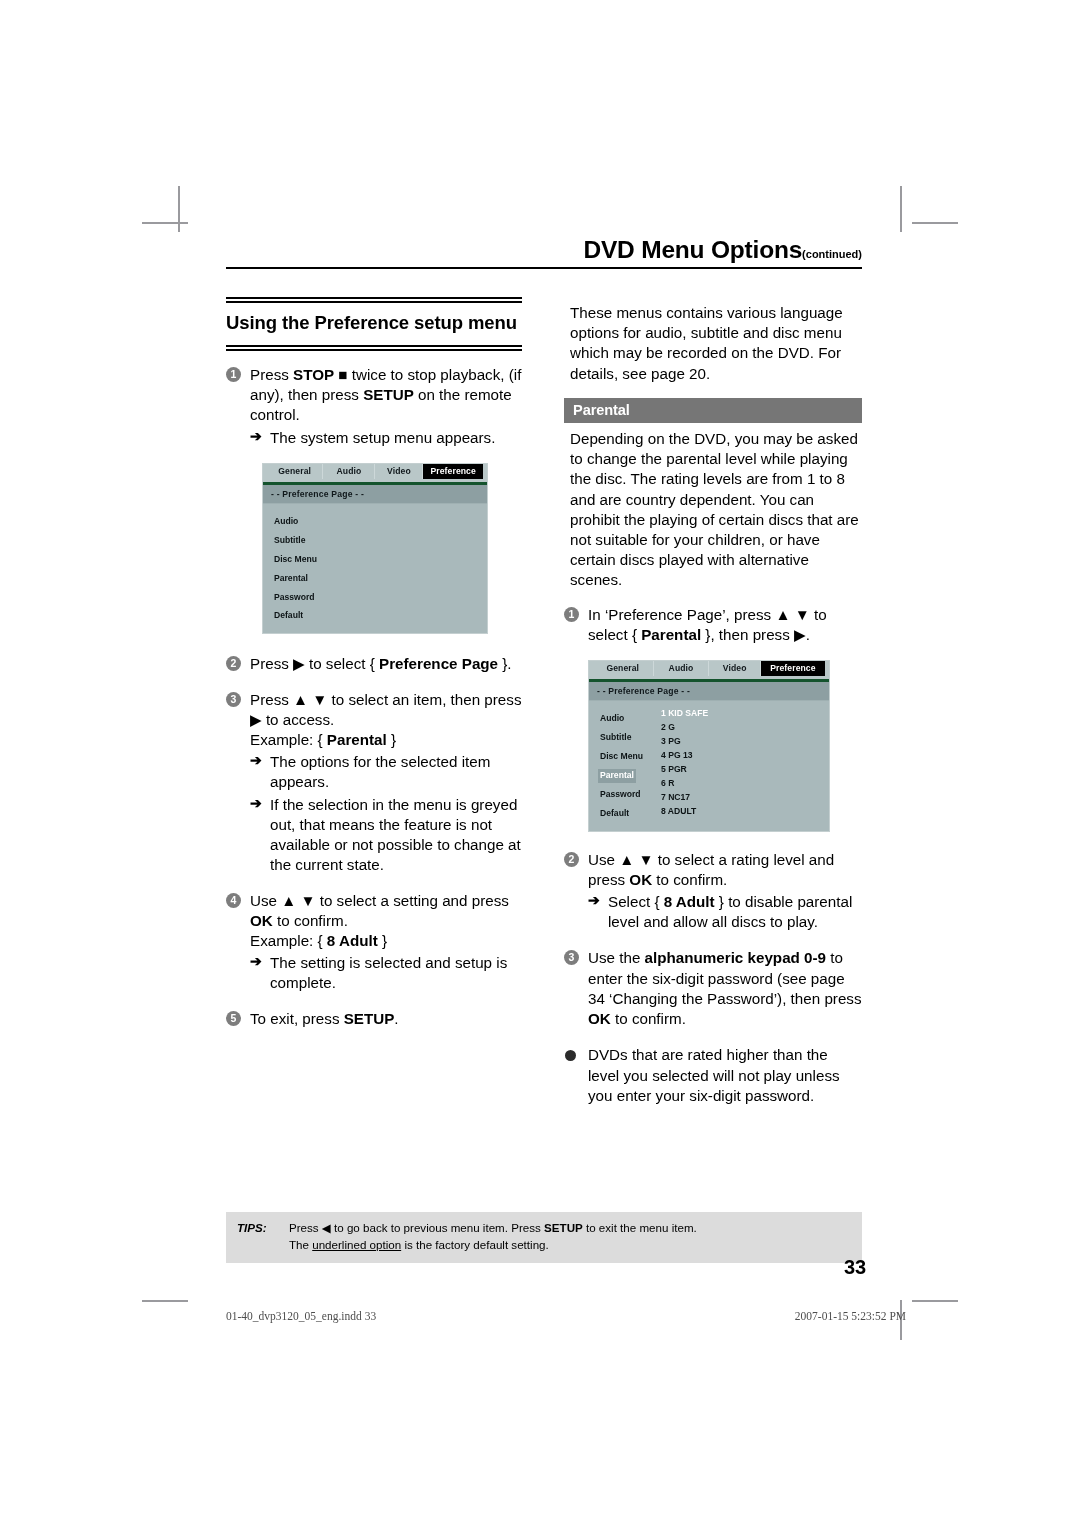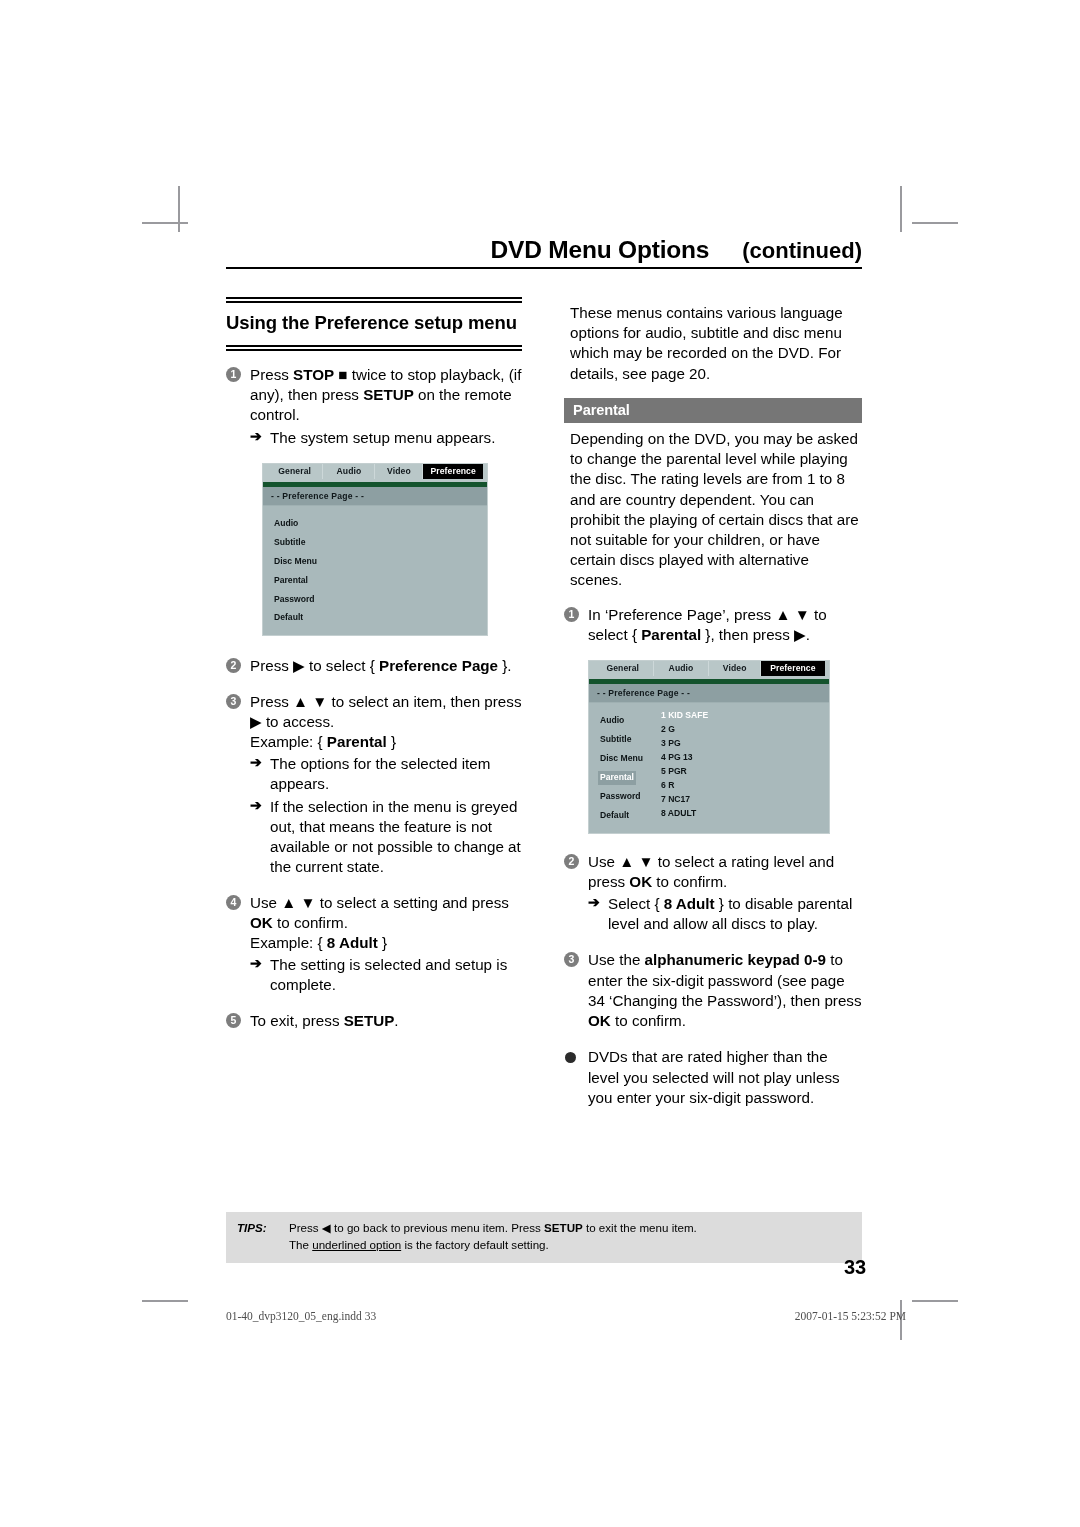--- a/index.html
+++ b/index.html
@@ -35,24 +35,23 @@
   
   .runhead {
     text-align: right;
     font-size: 24.5px;
     font-weight: bold;
     letter-spacing: -0.2px;
     padding-bottom: 3px;
     white-space: nowrap;
   }
   .runhead .cont {
-    font-size: 22px;
+    font-size: 11px;
     font-weight: bold;
     letter-spacing: 0;
-    margin-left: 33px;
   }
   .runhead-rule {
     border-top: 2px solid #000;
     margin-bottom: 28px;
   }
 
   
   .cols {
     display: flex;
     gap: 42px;
@@ -164,21 +163,21 @@
     background: #000;
     color: #fff;
   }
   .osd-pagebar {
     background: #8d9fa2;
     color: #10181b;
     font-size: 8.6px;
     font-weight: bold;
     padding: 4px 0 4px 8px;
     letter-spacing: 0.2px;
-    border-top: 5px solid #14532d;
+    border-top: 3px solid #14532d;
     border-bottom: 1px solid #9fb0b2;
   }
   .osd-list {
     padding: 6px 0 0 0;
     display: flex;
   }
   .osd-col-items { padding-left: 9px; }
   .osd-col-vals { padding-left: 16px; }
   .osd-item {
     font-size: 8.6px;

